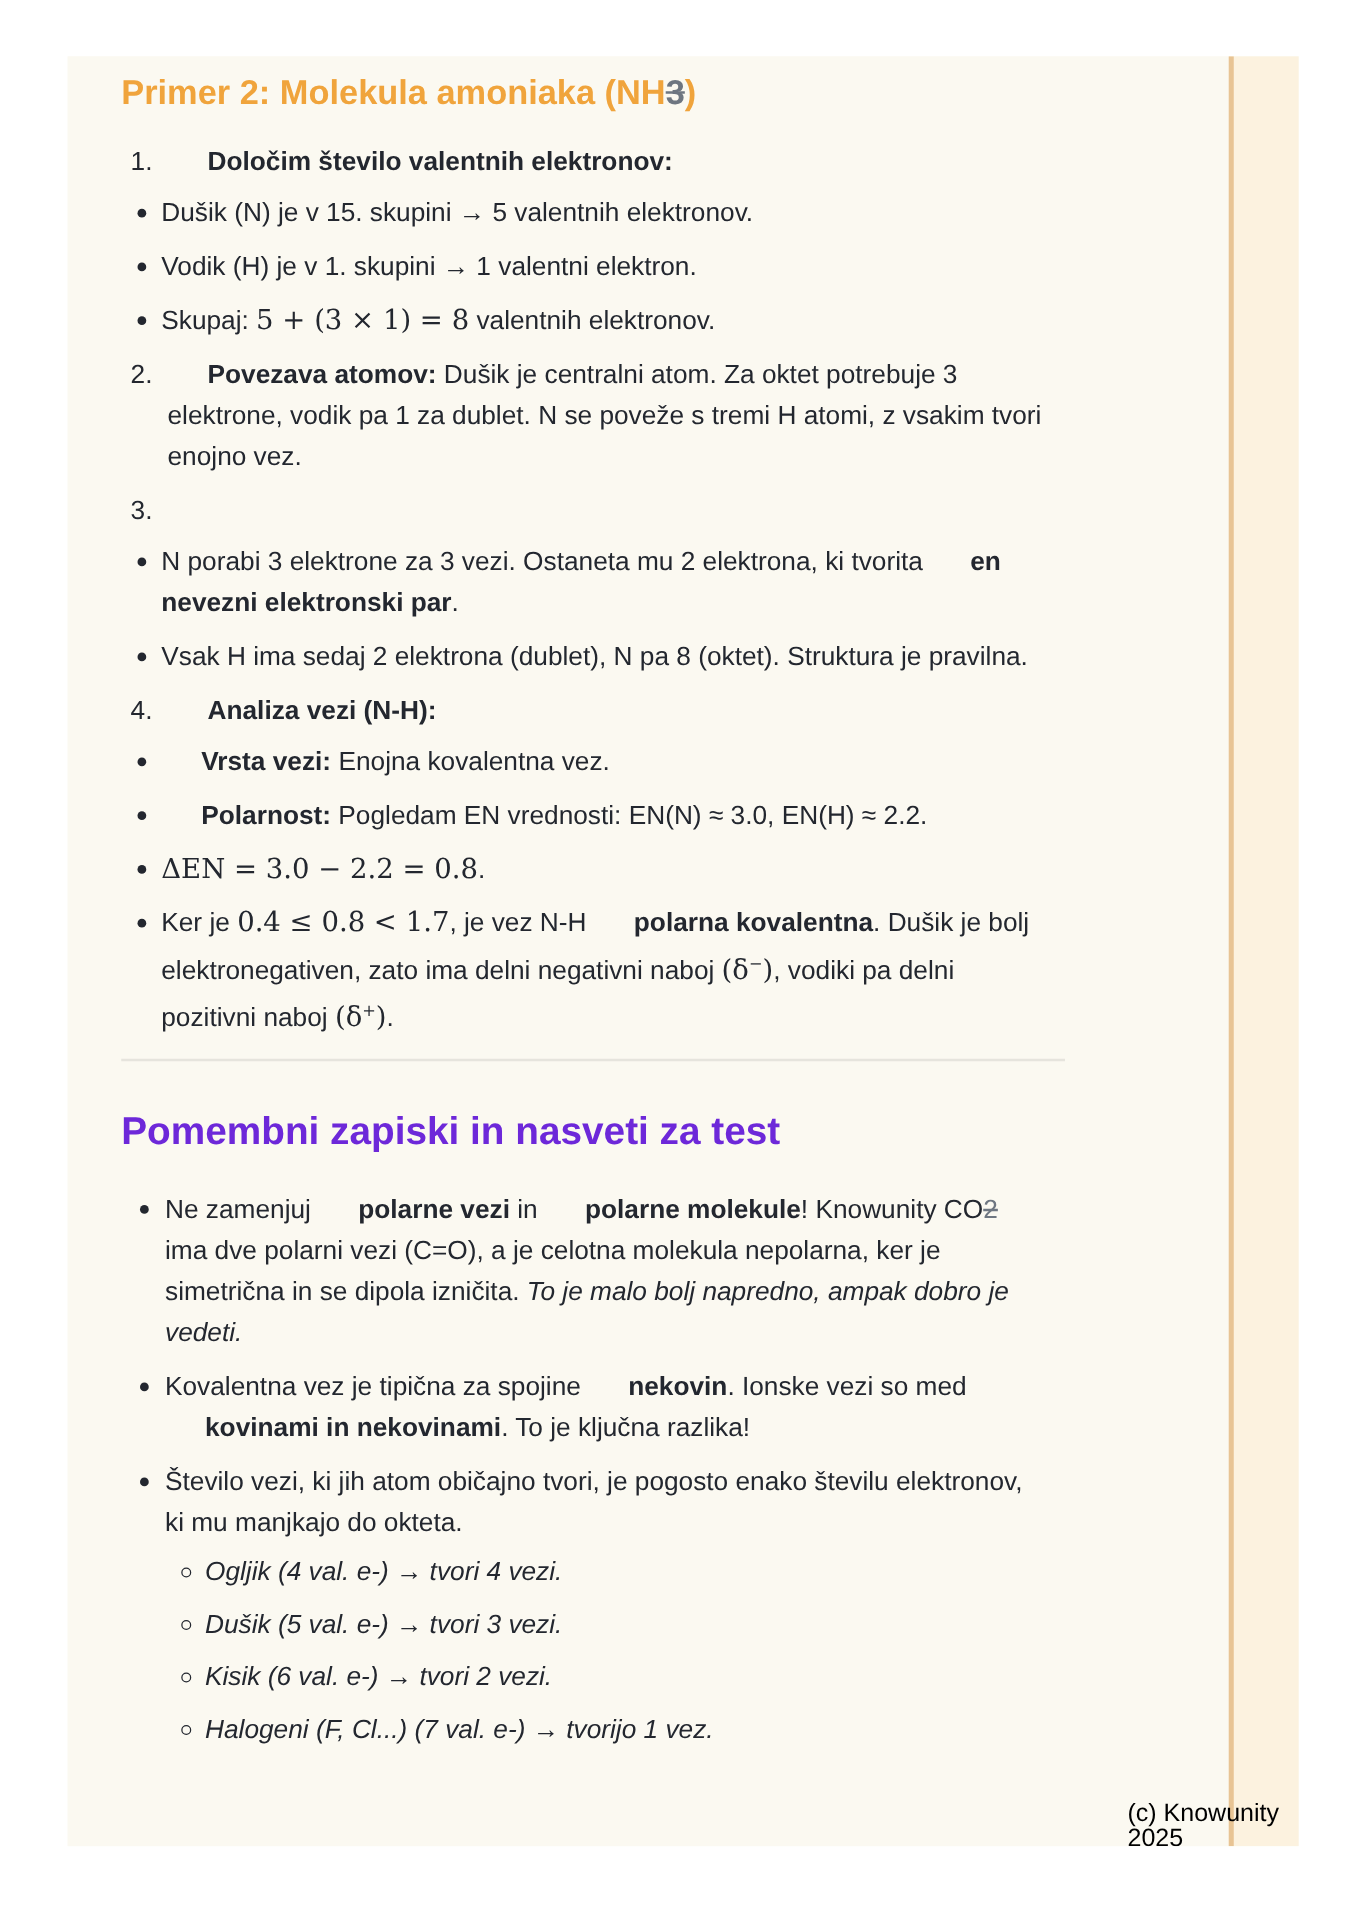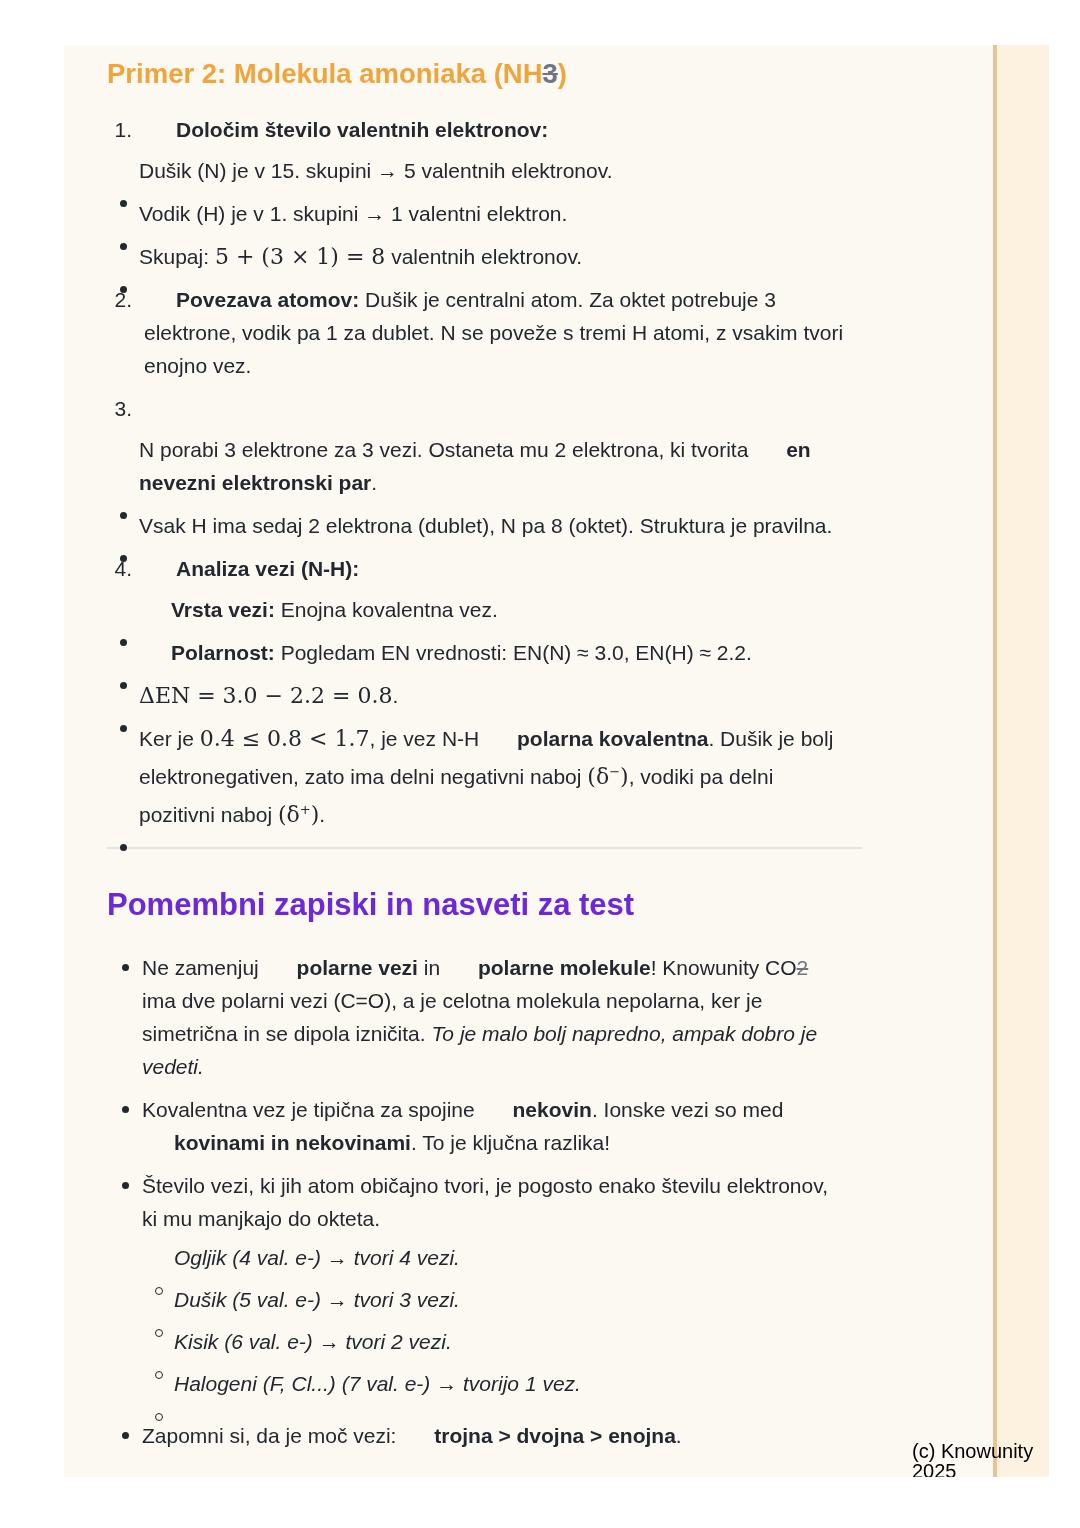--- a/index.html
+++ b/index.html
@@ -1,36 +1,36 @@
 <!DOCTYPE html>
 <html><head>
 <meta charset="utf-8">
 <style>
   html,body{margin:0;padding:0;background:#ffffff;}
   body{width:1080px;height:1528px;position:relative;
        font-family:"Liberation Sans","DejaVu Sans",sans-serif;}
-  .page{position:absolute;left:64px;top:45px;width:985px;height:1432px;
+  .page{position:absolute;left:54px;top:45px;width:985px;height:1432px;
         background:#FBF9F1;overflow:hidden;}
   .accent{position:absolute;top:0;right:0;width:52px;height:100%;
           background:#FCF2DF;border-left:4px solid #E8C494;}
   .content{position:relative;z-index:1;padding:12px 0 0 43px;width:740px;
            color:#23272F;font-size:21px;line-height:33px;}
   .h3{color:#F0A43C;font-size:27.5px;line-height:34px;font-weight:700;margin:0 0 22px 0;}
   .h2{color:#6d28d9;font-size:31px;line-height:40px;font-weight:700;margin:36px 0 26px 0;}
   .strike{text-decoration:line-through;color:#6E7681;}
   .b{font-weight:700;margin-left:32px;}
   .i{font-style:italic;}
   .math{font-family:"DejaVu Serif","Liberation Serif",serif;font-size:22px;}
   sup.math{font-size:13px;}
   .txt{margin:0;}
   .step{margin-bottom:10px;}
   .step-head{display:flex;}
   .num{flex:0 0 25px;text-align:right;margin-right:12px;}
   .blist{margin-top:8px;}
-  .row{display:flex;margin-bottom:10px;align-items:flex-end;}
+  .row{display:flex;margin-bottom:10px;}
   .m1{flex:0 0 35px;position:relative;}
   .m2{flex:0 0 32px;position:relative;}
   .dot{position:absolute;width:7px;height:7px;border-radius:50%;background:#23272F;top:13px;}
   .m1 .dot{left:15px;}
   .m2 .dot{left:13px;}
   .circle{position:absolute;width:6px;height:6px;border:1.5px solid #23272F;
           border-radius:50%;top:13px;left:13px;background:transparent;}
   .divider{border:none;border-top:2px solid #E6E4DD;margin:16px 0 0 0;width:755px;}
   .nrow{display:flex;margin-bottom:10px;}
   .ncontent{flex:1;}
@@ -186,25 +186,17 @@
           <div class="row">
             <span class="m2">
                 <span class="circle"></span>
               </span>
             <p class="txt"><span>Halogeni (F, Cl...) (7 val. e-) → tvorijo 1 vez.</span></p>
           </div>
         </div>
       </div>
     </div>
 
-    <div class="nrow">
-      <span class="m1">
-          <span class="dot"></span>
-        </span>
-      <div class="ncontent">
-        <p class="txt"><span>Zapomni si, da je moč vezi: </span><span class="b">trojna &gt; dvojna &gt; enojna</span><span>.</span></p>
-      </div>
-    </div>
 
   </div>
 
   <div class="copyright">(c) Knowunity 2025</div>
 </div>
 
 </body></html>

